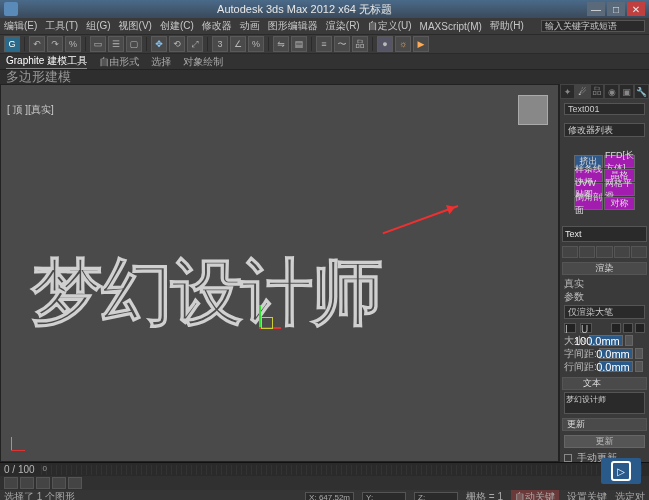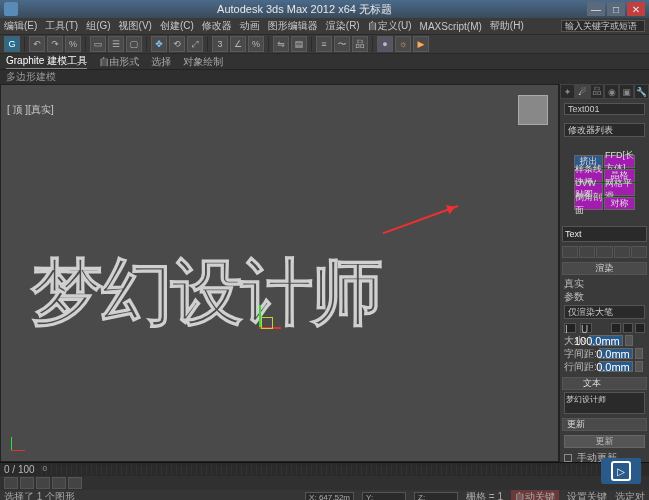--- a/index.html
+++ b/index.html
@@ -3,27 +3,27 @@
 <meta charset="utf-8">
 <style>
 *{margin:0;padding:0;box-sizing:border-box;font-family:"Microsoft YaHei",Arial,sans-serif;font-size:10px;user-select:none}
 body{width:649px;height:500px;background:#3a3a3a;color:#b8b8b8;overflow:hidden;position:relative}
 .titlebar{height:18px;background:linear-gradient(#4a6a8a,#3a4a5a);display:flex;align-items:center;padding:0 4px;color:#e8e8e8}
 .titlebar .icon{width:14px;height:14px;background:#5a8ab8;border-radius:2px;margin-right:6px}
 .titlebar .title{flex:1;text-align:center;font-size:11px}
 .titlebar .winbtn{width:18px;height:14px;background:#5a6a7a;margin-left:2px;display:flex;align-items:center;justify-content:center;font-size:10px}
 .winbtn.close{background:#c04040}
 .menubar{height:16px;background:#3a3a3a;display:flex;align-items:center;padding:0 4px;gap:8px;font-size:10px;color:#c8c8c8}
-.menubar .search{margin-left:auto;width:84px;height:12px;background:#2a2a2a;border:1px solid #555;padding:0 3px;font-size:9px;display:flex;align-items:center}
+.menubar .search{margin-left:auto;width:104px;height:12px;background:#2a2a2a;border:1px solid #555;padding:0 3px;font-size:9px;display:flex;align-items:center}
 .toolbar{height:20px;background:#3a3a3a;border-top:1px solid #2a2a2a;border-bottom:1px solid #2a2a2a;display:flex;align-items:center;padding:0 4px;gap:2px}
 .toolbar .tbtn{width:16px;height:16px;background:#4a4a4a;border:1px solid #5a5a5a;display:flex;align-items:center;justify-content:center;font-size:9px}
 .toolbar .sep{width:1px;height:14px;background:#2a2a2a;margin:0 2px}
 .ribbon{height:16px;background:#323232;border-bottom:1px solid #222;display:flex;align-items:center;padding:0 6px;gap:12px;font-size:10px;color:#aaa}
 .ribbon .active{color:#fff;border-bottom:1px solid #888}
-.subribbon{height:14px;background:#2e2e2e;display:flex;align-items:center;padding:0 6px;font-size:10px;color:#999}
+.subribbon{height:14px;background:#2e2e2e;display:flex;align-items:center;padding:0 6px;font-size:13px;color:#999}
 .main{display:flex;height:378px}
 .viewport{flex:1;background:#4a4a4a;position:relative;border:1px solid #222}
 .vplabel{position:absolute;top:18px;left:6px;color:#ccc;font-size:10px}
 .viewcube{position:absolute;top:10px;right:10px;width:30px;height:30px;background:#888;border:1px solid #aaa}
 .text3d{position:absolute;top:160px;left:30px;font-size:72px;font-weight:bold;color:transparent;-webkit-text-stroke:1px #d0d0d0;letter-spacing:-2px;white-space:nowrap}
 .gizmo{position:absolute;top:220px;left:240px;width:40px;height:40px}
 .gizmo .yaxis{position:absolute;width:2px;height:22px;background:#3d3;left:18px;top:0}
 .gizmo .xaxis{position:absolute;width:22px;height:2px;background:#d33;left:18px;top:22px}
 .gizmo .box{position:absolute;width:12px;height:12px;border:1px solid #cc3;left:20px;top:12px}
 .axisind{position:absolute;bottom:10px;left:10px;width:20px;height:20px}

